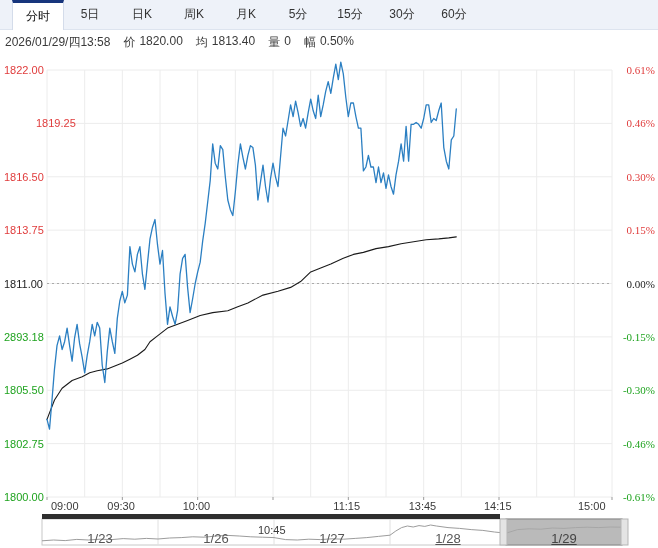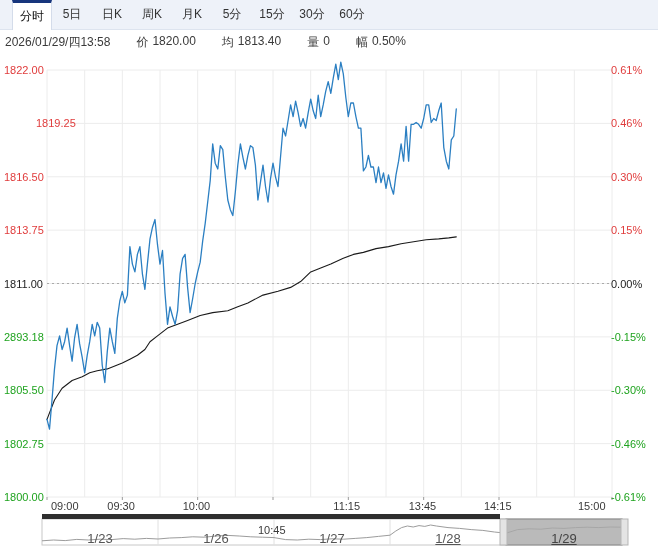--- a/index.html
+++ b/index.html
@@ -1,33 +1,33 @@
 <!DOCTYPE html>
 <html><head>
 <meta charset="utf-8">
 <style>
   html,body{margin:0;padding:0;background:#fff;}
   #app{position:relative;width:658px;height:548px;background:#fff;overflow:hidden;
        font-family:"Liberation Sans","DejaVu Sans",sans-serif;}
   
   .tabstrip{position:absolute;left:0;top:0;width:658px;height:30px;background:#eef2f9;
             border-bottom:1px solid #dde4ef;display:flex;align-items:stretch;padding-left:12px;box-sizing:border-box;}
-  .tab{width:40px;height:30px;line-height:29px;text-align:center;font-size:12px;color:#333;
+  .tab{width:52px;height:30px;line-height:29px;text-align:center;font-size:12px;color:#333;
        cursor:pointer;box-sizing:border-box;}
   .tab.active{background:#fff;border-left:1px solid #d4dcea;border-right:1px solid #d4dcea;
               border-top:3px solid #17357c;line-height:26px;color:#111;}
   
-  .inforow{position:absolute;left:5px;top:34px;height:16px;display:flex;gap:26px;
+  .inforow{position:absolute;left:5px;top:34px;height:16px;display:flex;gap:13px;
            font-size:12px;color:#3a3a3a;white-space:nowrap;}
   .inforow .pair{display:flex;gap:4px;}
   
   #chartsvg{position:absolute;left:0;top:0;}
   .axlabel{position:absolute;font-size:11px;line-height:12px;}
   .axlabel.left{left:4px;text-align:left;width:44px;}
-  .axlabel.right{right:3px;width:44px;}
+  .axlabel.right{right:3px;text-align:right;width:44px;font-family:Liberation Serif, serif;}
   .timelabel{position:absolute;top:500px;font-size:11px;color:#3a3a3a;}
   .navlabel{position:absolute;top:531px;font-size:13px;color:#555;width:60px;text-align:center;}
 </style>
 </head>
 <body>
 
 <div id="app">
 
   <div class="tabstrip">
     <div class="tab active">分时</div>

